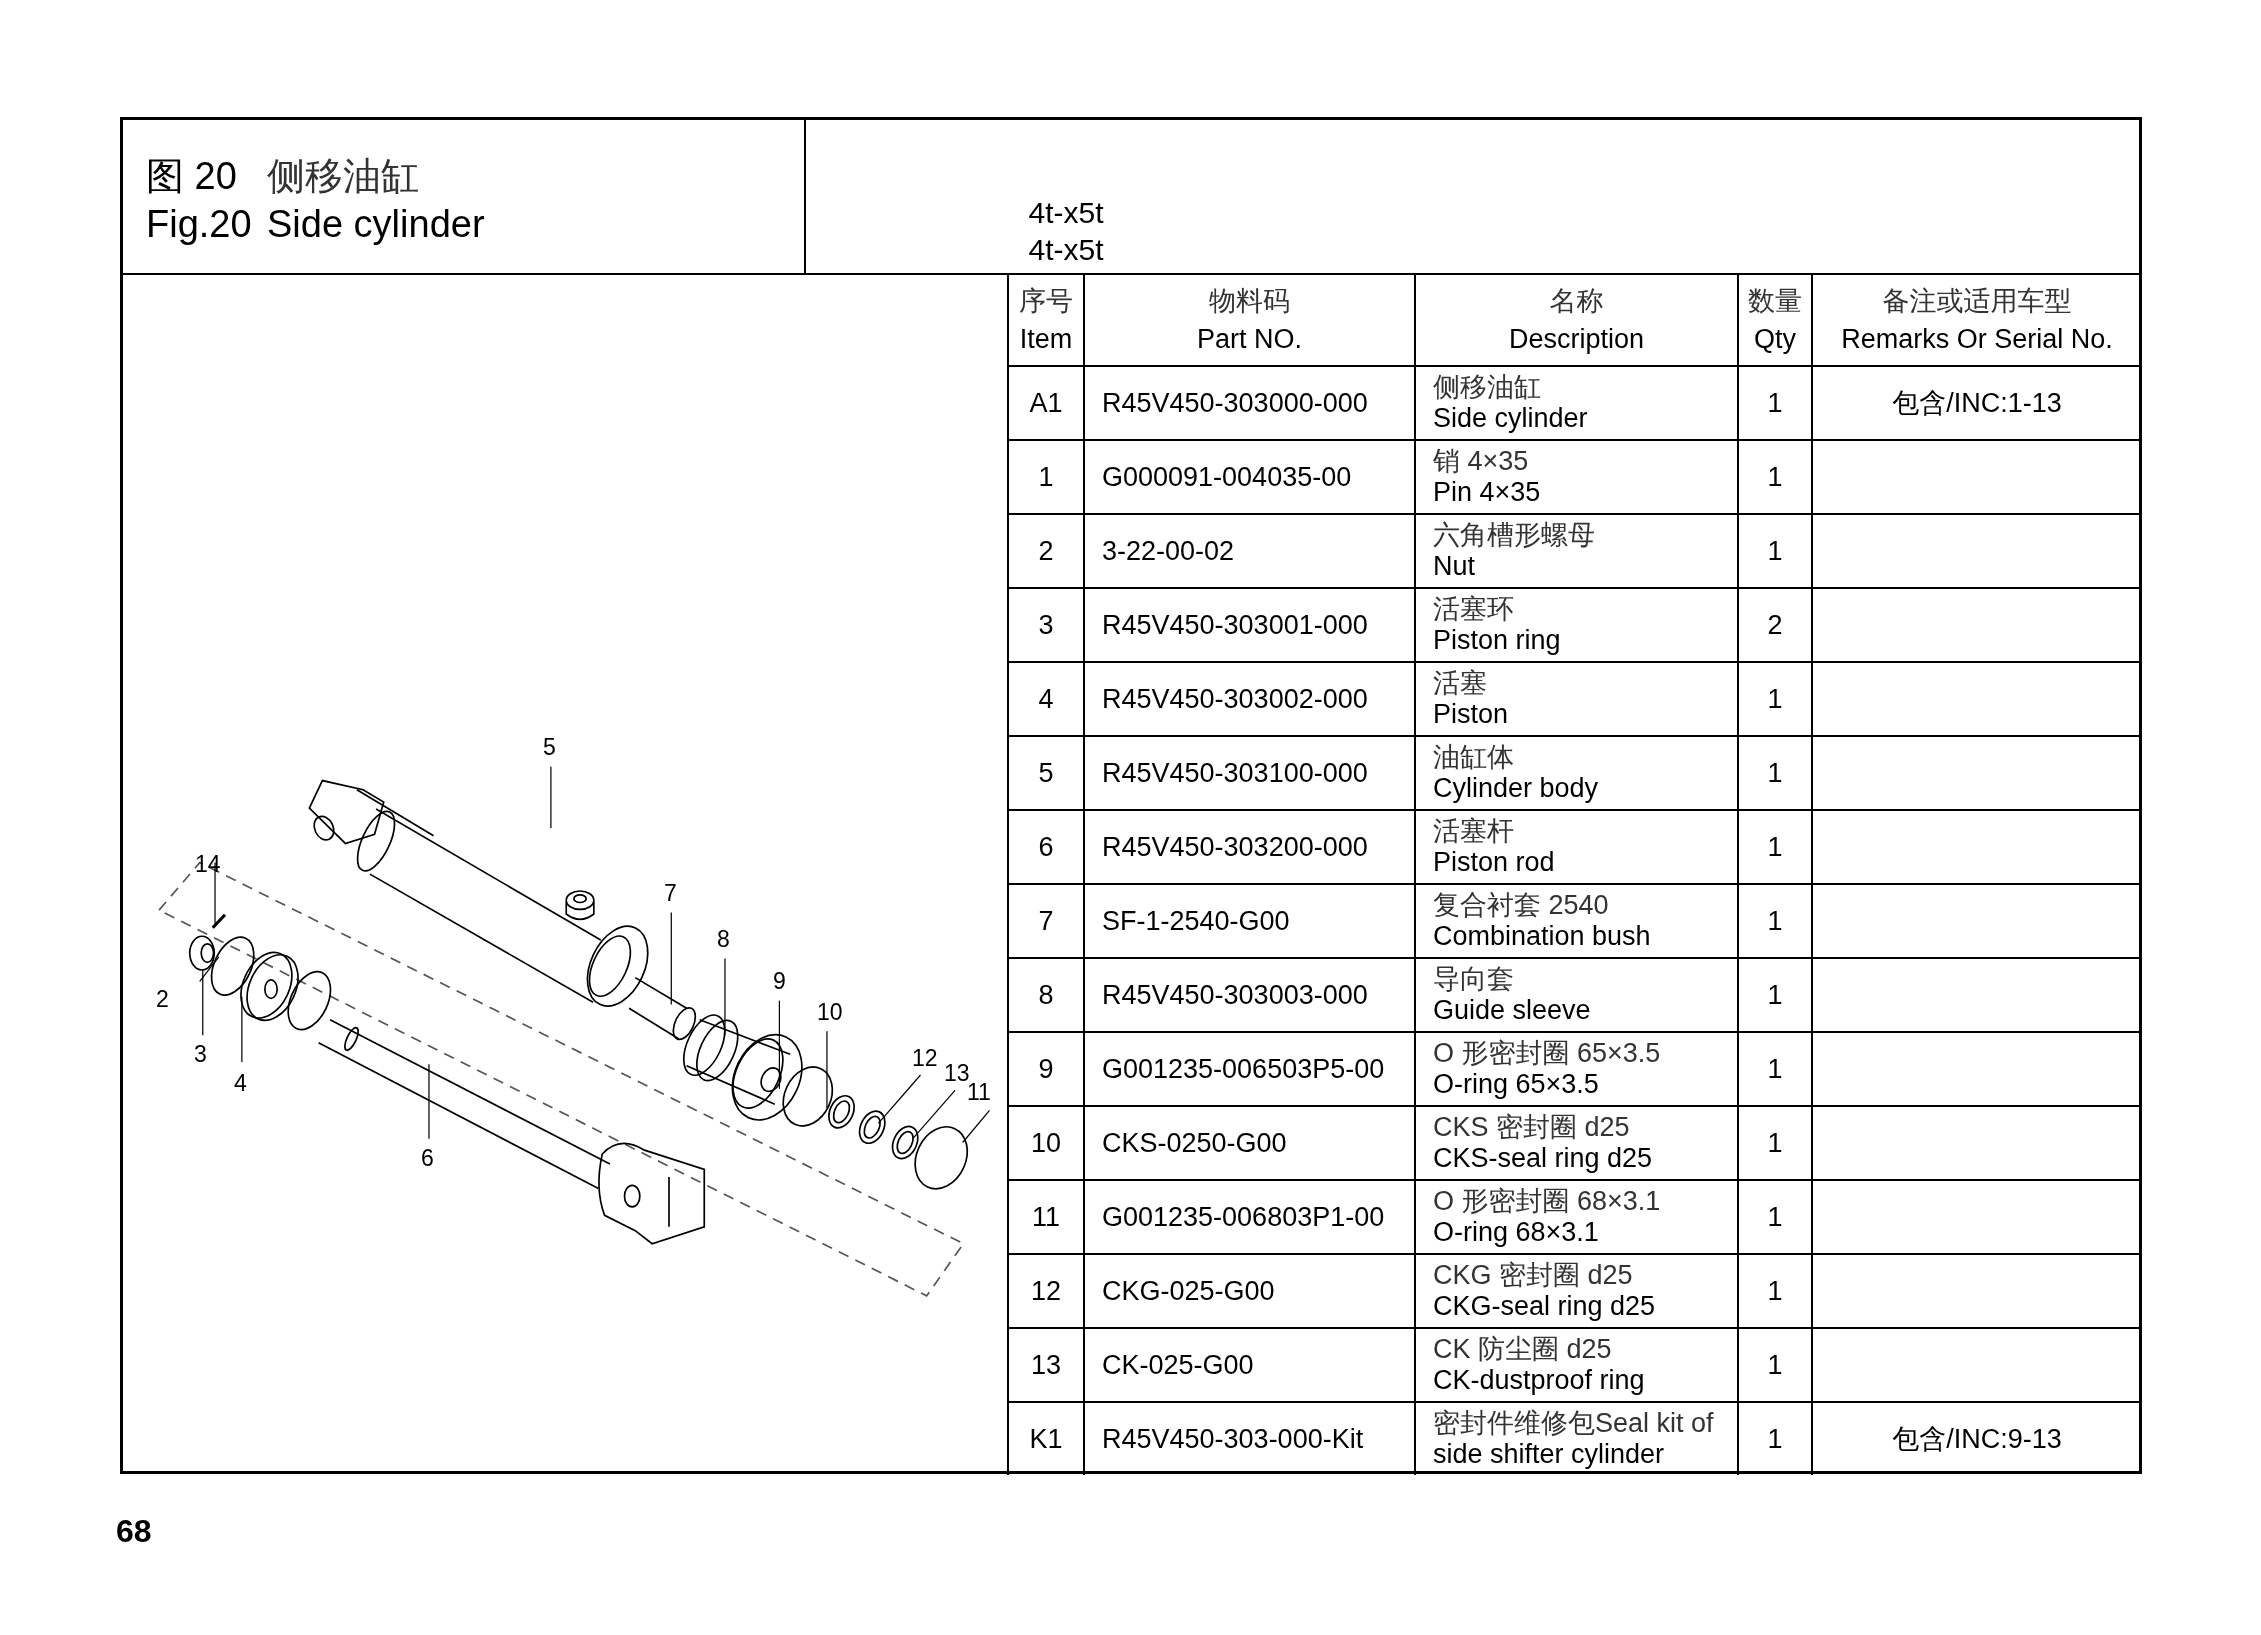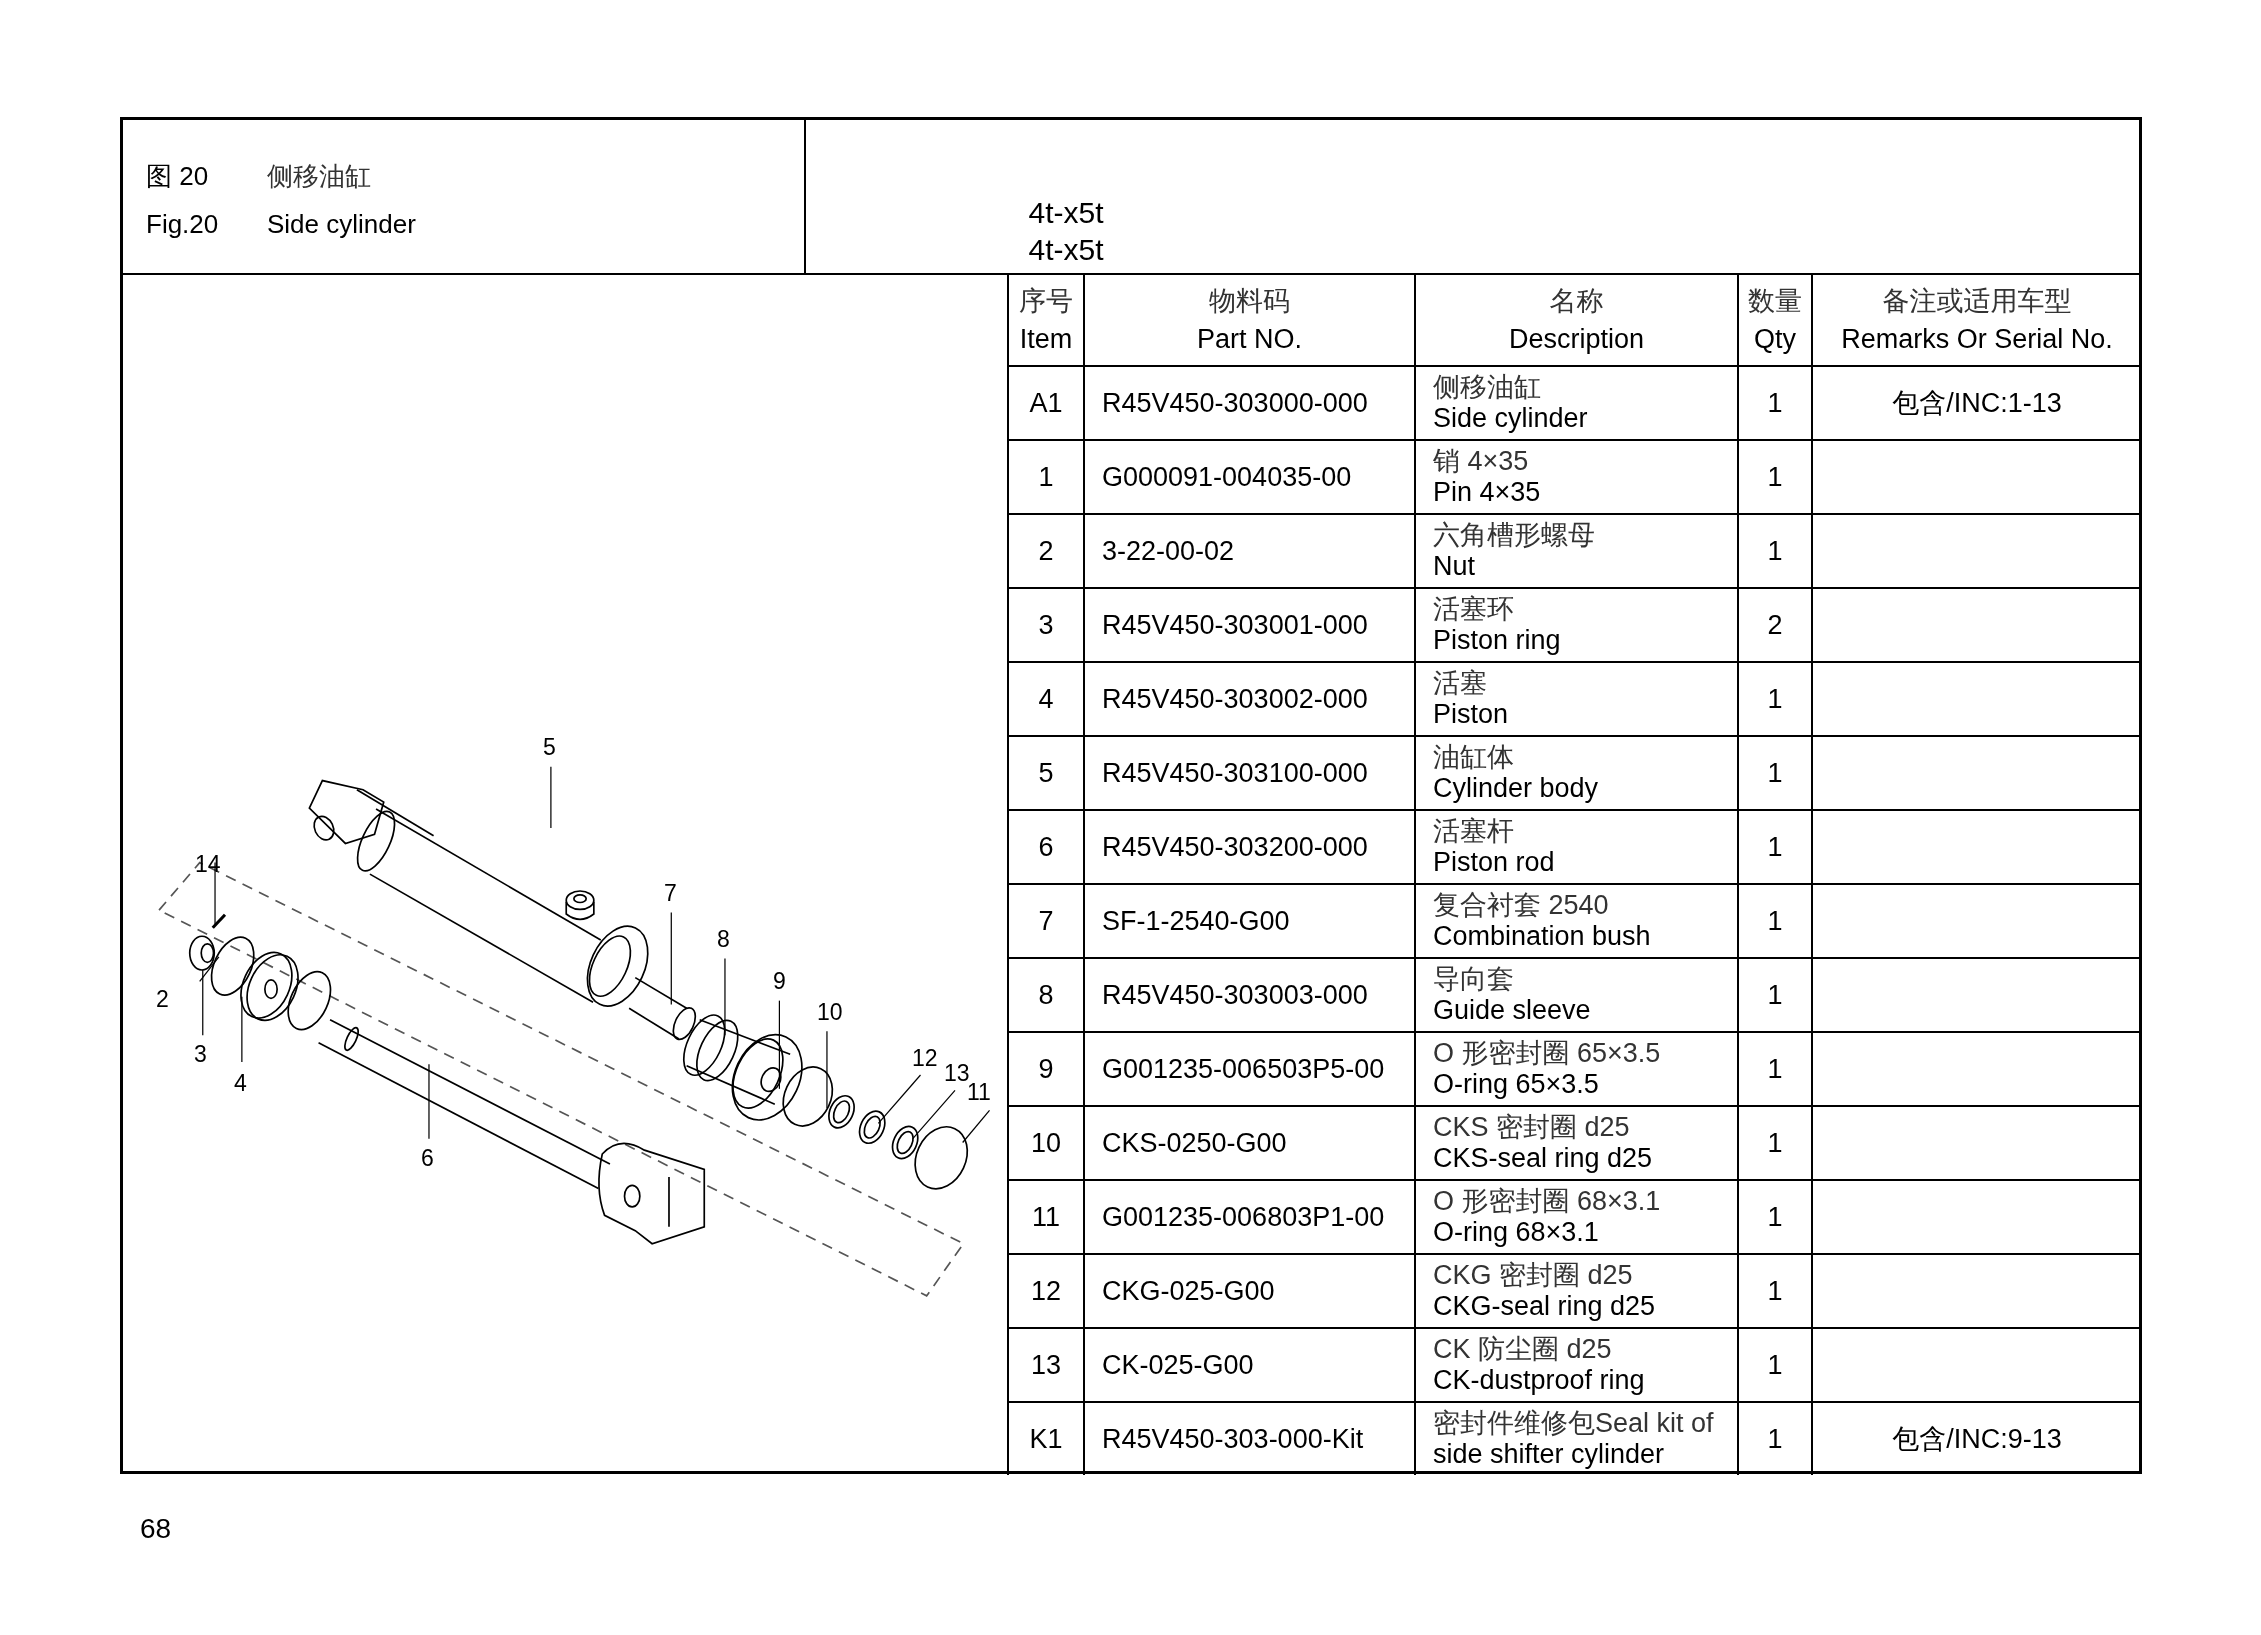--- a/index.html
+++ b/index.html
@@ -2,21 +2,21 @@
 <html style="font-size:12.3px"><head>
 <meta charset="utf-8">
 <style>
   html, body { margin: 0; padding: 0; background: #ffffff; }
   body { width: 2261px; height: 1635px; position: relative; overflow: hidden;
          font-family: "Liberation Sans", "DejaVu Sans", sans-serif; color: #000; }
   .frame { position: absolute; left: 120px; top: 117px; width: 2022px; height: 1357px;
            border: 3.8px solid #000; box-sizing: border-box; }
   .hdr-line { position: absolute; left: 0; right: 0; top: 153px; height: 2.3px; background: #000; }
   .hdr-vdiv { position: absolute; left: 681px; top: 0; width: 2.3px; height: 155px; background: #000; }
-  .title-block { position: absolute; left: 23px; top: 32px; font-size: 26px; line-height: 48px; }
+  .title-block { position: absolute; left: 23px; top: 32px; font-size: 38px; line-height: 48px; }
   .title-row { display: flex; white-space: nowrap; }
   .title-row .num { width: 121px; }
   .models { position: absolute; top: 37px; left: 0; right: 0; height: 84px; }
   .model { position: absolute; text-align: center; font-size: 30px; line-height: 37px; white-space: nowrap; }
   .model span { display: block; }
   .diagram { position: absolute; left: 0; top: 156px; width: 888px; height: 1197px; }
   .diagram svg { position: absolute; left: 0; top: 0; }
   .diagram .callout { position: absolute; font-size: 23px; line-height: 23px; }
   table.parts { position: absolute; left: 884px; top: 153px; border-collapse: collapse;
                 table-layout: fixed; width: 1134px; }
@@ -27,21 +27,21 @@
   table.parts tr:last-child td { border-bottom: none; }
   table.parts td:last-child, table.parts th:last-child { border-right: none; }
   td.c-item { text-align: center; }
   td.c-item.bold { font-weight: normal; }
   td.c-part { padding-left: 17px !important; white-space: nowrap; }
   td.c-desc { padding-left: 17px !important; line-height: 31px; white-space: nowrap; }
   td.c-desc span { display: block; }
   td.c-qty { text-align: center; }
   td.c-rem { text-align: center; }
   .cn { color: #333; }
-  .page-num { position: absolute; left: 140px; top: 1513px; font-size: 28px; }
+  .page-num { position: absolute; left: 116px; top: 1513px; font-size: 32px; font-weight: bold; }
 </style>
 </head>
 <body>
 
 <div class="frame">
 
   <div class="title-block">
     <div class="title-row">
       <span class="num">图 20</span>
       <span class="cn">侧移油缸</span>

